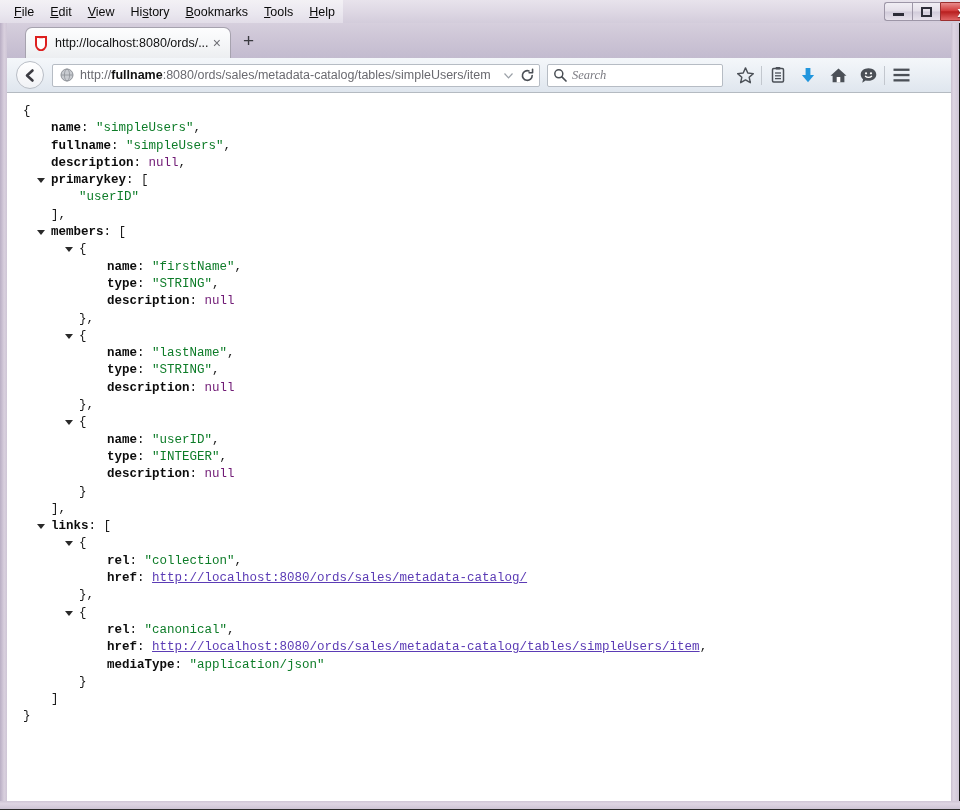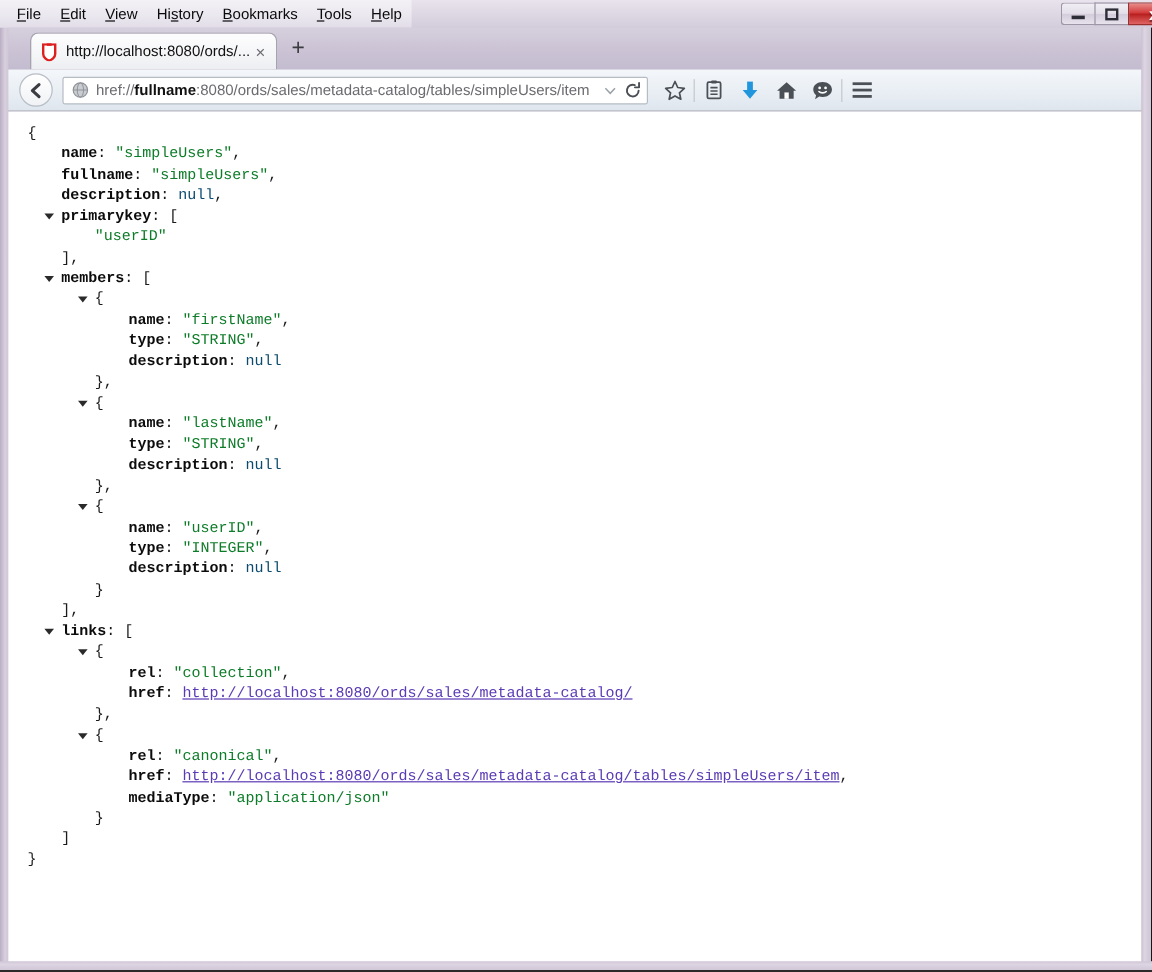--- a/index.html
+++ b/index.html
@@ -267,21 +267,21 @@
     display: inline-block;
     width: 0; height: 0;
     border-left: 4px solid transparent;
     border-right: 4px solid transparent;
     border-top: 5px solid #2a2a2a;
     vertical-align: 2px;
     cursor: default;
   }
   .jkey   { color: #0c0c0c; font-weight: bold; }
   .jstr   { color: #0d7c28; }
-  .jnull  { color: #0c4a6e; }
+  .jnull  { color: #701a75; }
   .jpunct { color: #1a1a1a; }
   .jurl   { color: #5b3bb5; text-decoration: underline; cursor: pointer; }
 </style>
 </head>
 <body>
 
 <div id="window-frame">
 
   <div class="frame-edge-left"></div>
   <div class="frame-edge-right"></div>
@@ -329,34 +329,41 @@
         <path d="M9.5 2.5 L4 7.5 L9.5 12.5" fill="none" stroke="#3b3b42" stroke-width="2.6" stroke-linecap="round" stroke-linejoin="round"></path>
       </svg>
     </div>
 
     <div id="urlbar">
       <svg id="urlbar-identity" viewBox="0 0 16 16">
         <circle cx="8" cy="8" r="6" fill="#c9ccd1" stroke="#8e9298" stroke-width="1"></circle>
         <ellipse cx="8" cy="8" rx="2.6" ry="6" fill="none" stroke="#8e9298" stroke-width=".8"></ellipse>
         <line x1="2.2" y1="8" x2="13.8" y2="8" stroke="#8e9298" stroke-width=".8"></line>
       </svg>
-      <span id="urlbar-text"><span>href://</span><b>fullname</b><span>:8080/ords/sales/metadata-catalog/tables/simpleUsers/item</span></span>
+      <span id="urlbar-text"><span>http://</span><b>fullname</b><span>:8080/ords/sales/metadata-catalog/tables/simpleUsers/item</span></span>
       <span id="urlbar-dropmarker">
         <svg width="11" height="11" viewBox="0 0 11 11">
           <path d="M1.5 3.5 L5.5 7.8 L9.5 3.5" fill="none" stroke="#9aa0a7" stroke-width="1.2"></path>
         </svg>
       </span>
       <span id="reload-button">
         <svg width="15" height="15" viewBox="0 0 16 16">
           <path d="M13 8 A5.2 5.2 0 1 1 9.6 3.1" fill="none" stroke="#4a4f55" stroke-width="1.7" stroke-linecap="round"></path>
           <path d="M13.4 1.3 L13.4 5.1 L9.7 5.1" fill="none" stroke="#4a4f55" stroke-width="1.7" stroke-linecap="round" stroke-linejoin="round"></path>
         </svg>
       </span>
     </div>
 
+    <div id="searchbar">
+      <svg width="14" height="14" viewBox="0 0 14 14">
+        <circle cx="5.8" cy="5.8" r="4" fill="none" stroke="#4a4f55" stroke-width="1.5"></circle>
+        <line x1="8.9" y1="8.9" x2="13" y2="13" stroke="#4a4f55" stroke-width="1.7" stroke-linecap="round"></line>
+      </svg>
+      <span id="search-placeholder">Search</span>
+    </div>
 
     <div id="toolbar-icons">
 
       <div class="toolbar-icon">
         <svg width="19" height="19" viewBox="0 0 20 20">
           <path d="M10 2 L12.4 7.3 L18.2 8 L13.9 11.9 L15.1 17.6 L10 14.7 L4.9 17.6 L6.1 11.9 L1.8 8 L7.6 7.3 Z" fill="none" stroke="#4b5057" stroke-width="1.5" stroke-linejoin="round"></path>
         </svg>
       </div>
 
       <div class="toolbar-sep"></div>

